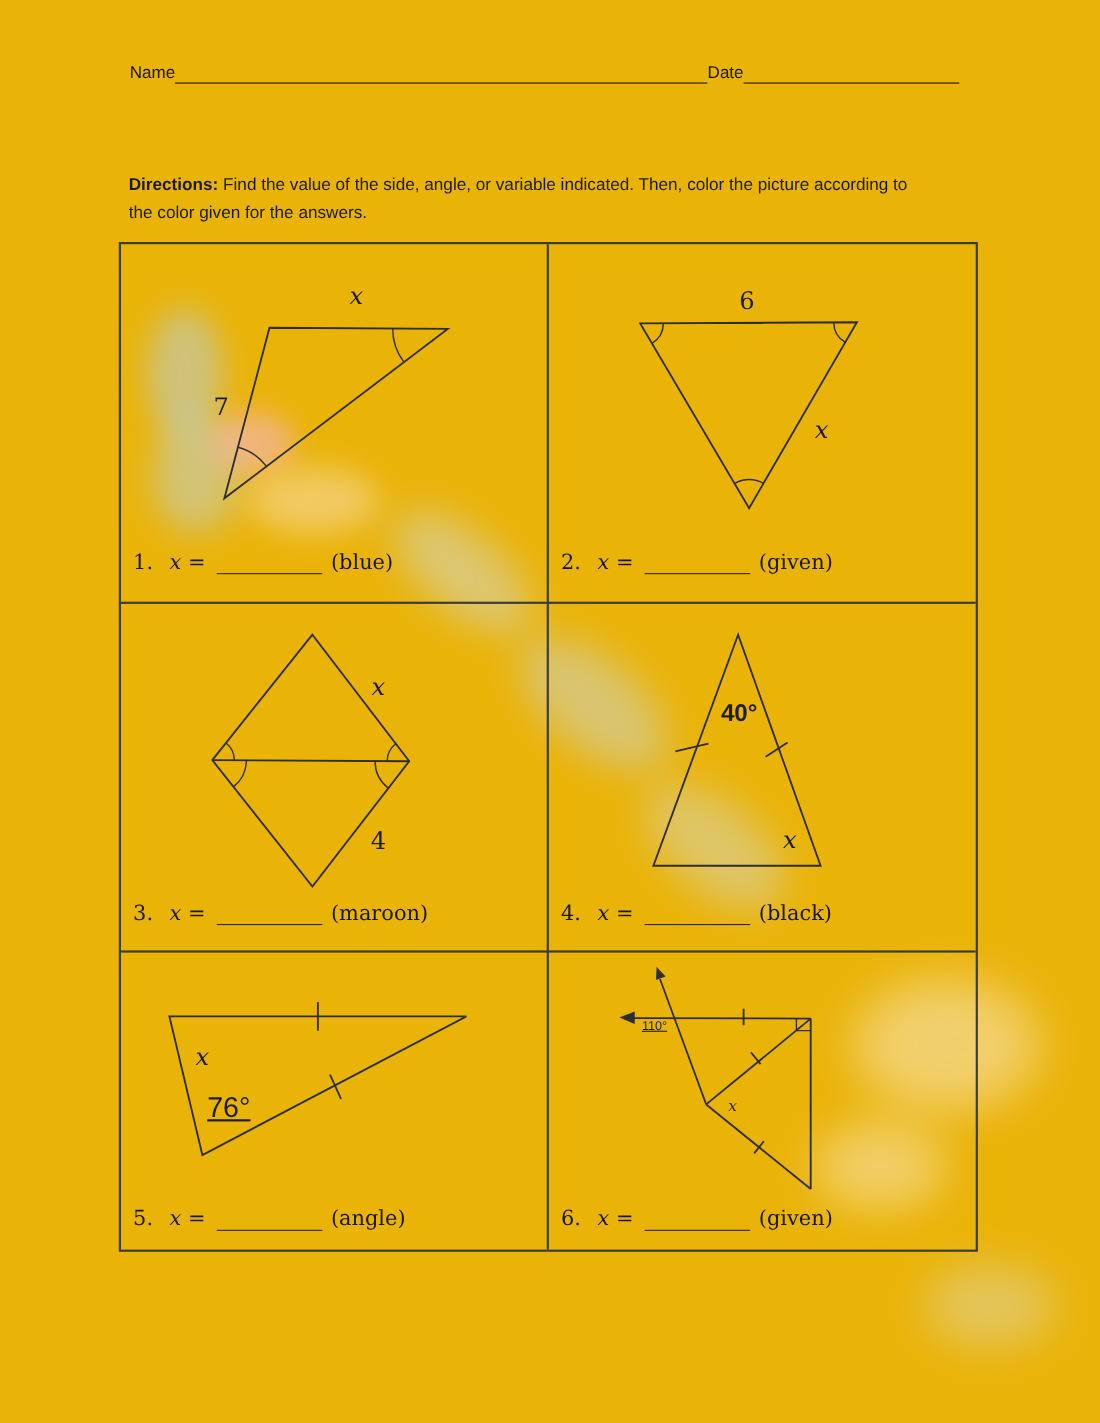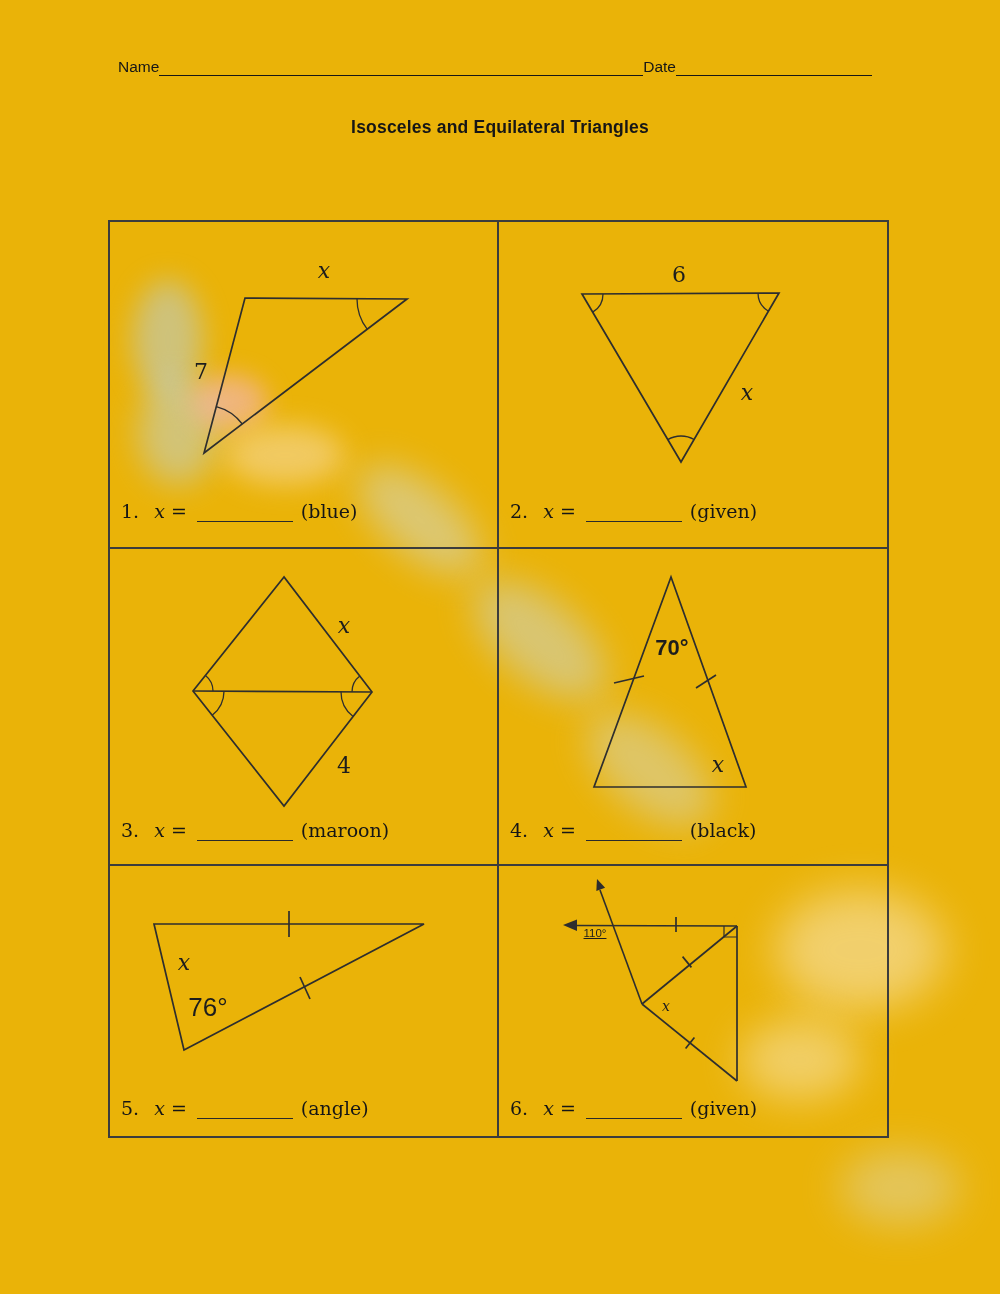--- a/index.html
+++ b/index.html
@@ -65,22 +65,24 @@
   <div class="wm" style="left:740px;top:1020px;width:120px;height:80px;background:#faf0d8;opacity:.45;filter:blur(20px);"></div>
   <div class="wm" style="left:840px;top:1150px;width:120px;height:75px;background:#d8e8f6;opacity:.35;filter:blur(20px);"></div>
 
   <div class="header">
     <span>Name</span>
     <span class="fill-line fill-name"></span>
     <span>Date</span>
     <span class="fill-line fill-date"></span>
   </div>
 
-  <div class="title">Isosceles and Equilateral Triangles</div>
 
+  <div class="directions">
+    <b>Directions:</b><span> Find the value of the side, angle, or variable indicated.  Then, color the picture according to the color given for the answers.</span>
+  </div>
 
   <div class="grid">
     <div class="vdiv"></div>
     <div class="hdiv" style="top:325px;"></div>
     <div class="hdiv" style="top:642px;"></div>
 
     <div class="cell" style="left:0;top:0;width:387px;height:325px;">
       <svg class="geo" width="387" height="325" viewBox="0 0 387 325">
         <path class="shape" d="M135,76 L297,77 L94,231 Z"></path>
         <path class="arc" d="M247,76.7 A50,50 0 0 0 257.2,107.2"></path>
@@ -131,38 +133,38 @@
         <span>(maroon)</span>
       </div>
     </div>
 
     <div class="cell" style="left:389px;top:327px;width:388px;height:315px;">
       <svg class="geo" width="388" height="315" viewBox="0 0 388 315">
         <path class="shape" d="M172,28 L95,238 L247,238 Z"></path>
         <line class="tick" x1="115" y1="134" x2="145" y2="127"></line>
         <line class="tick" x1="197" y1="139" x2="217" y2="126"></line>
       </svg>
-      <span class="glabel angle-bold" style="left:173px;top:99px;">70°</span>
+      <span class="glabel angle-bold" style="left:173px;top:99px;">40°</span>
       <span class="glabel" style="left:219px;top:215px;">x</span>
       <div class="answer" style="top:270px;">
         <span class="num">4.</span>
         <span class="var">x =</span>
         <span class="blank"></span>
         <span>(black)</span>
       </div>
     </div>
 
     <div class="cell" style="left:0;top:644px;width:387px;height:270px;">
       <svg class="geo" width="387" height="270" viewBox="0 0 387 270">
         <path class="shape" d="M44,58 L314,58 L74,184 Z"></path>
         <line class="tick" x1="179" y1="45" x2="179" y2="71"></line>
         <line class="tick" x1="190" y1="111" x2="200" y2="133"></line>
       </svg>
       <span class="glabel" style="left:74px;top:96px;">x</span>
-      <span class="glabel angle-plain" style="left:98px;top:141px;">76°</span>
+      <span class="glabel angle-plain" style="left:98px;top:141px;text-decoration:underline;">76°</span>
       <div class="answer" style="top:231px;">
         <span class="num">5.</span>
         <span class="var">x =</span>
         <span class="blank"></span>
         <span>(angle)</span>
       </div>
     </div>
 
     <div class="cell" style="left:389px;top:644px;width:388px;height:270px;">
       <svg class="geo" width="388" height="270" viewBox="0 0 388 270">

